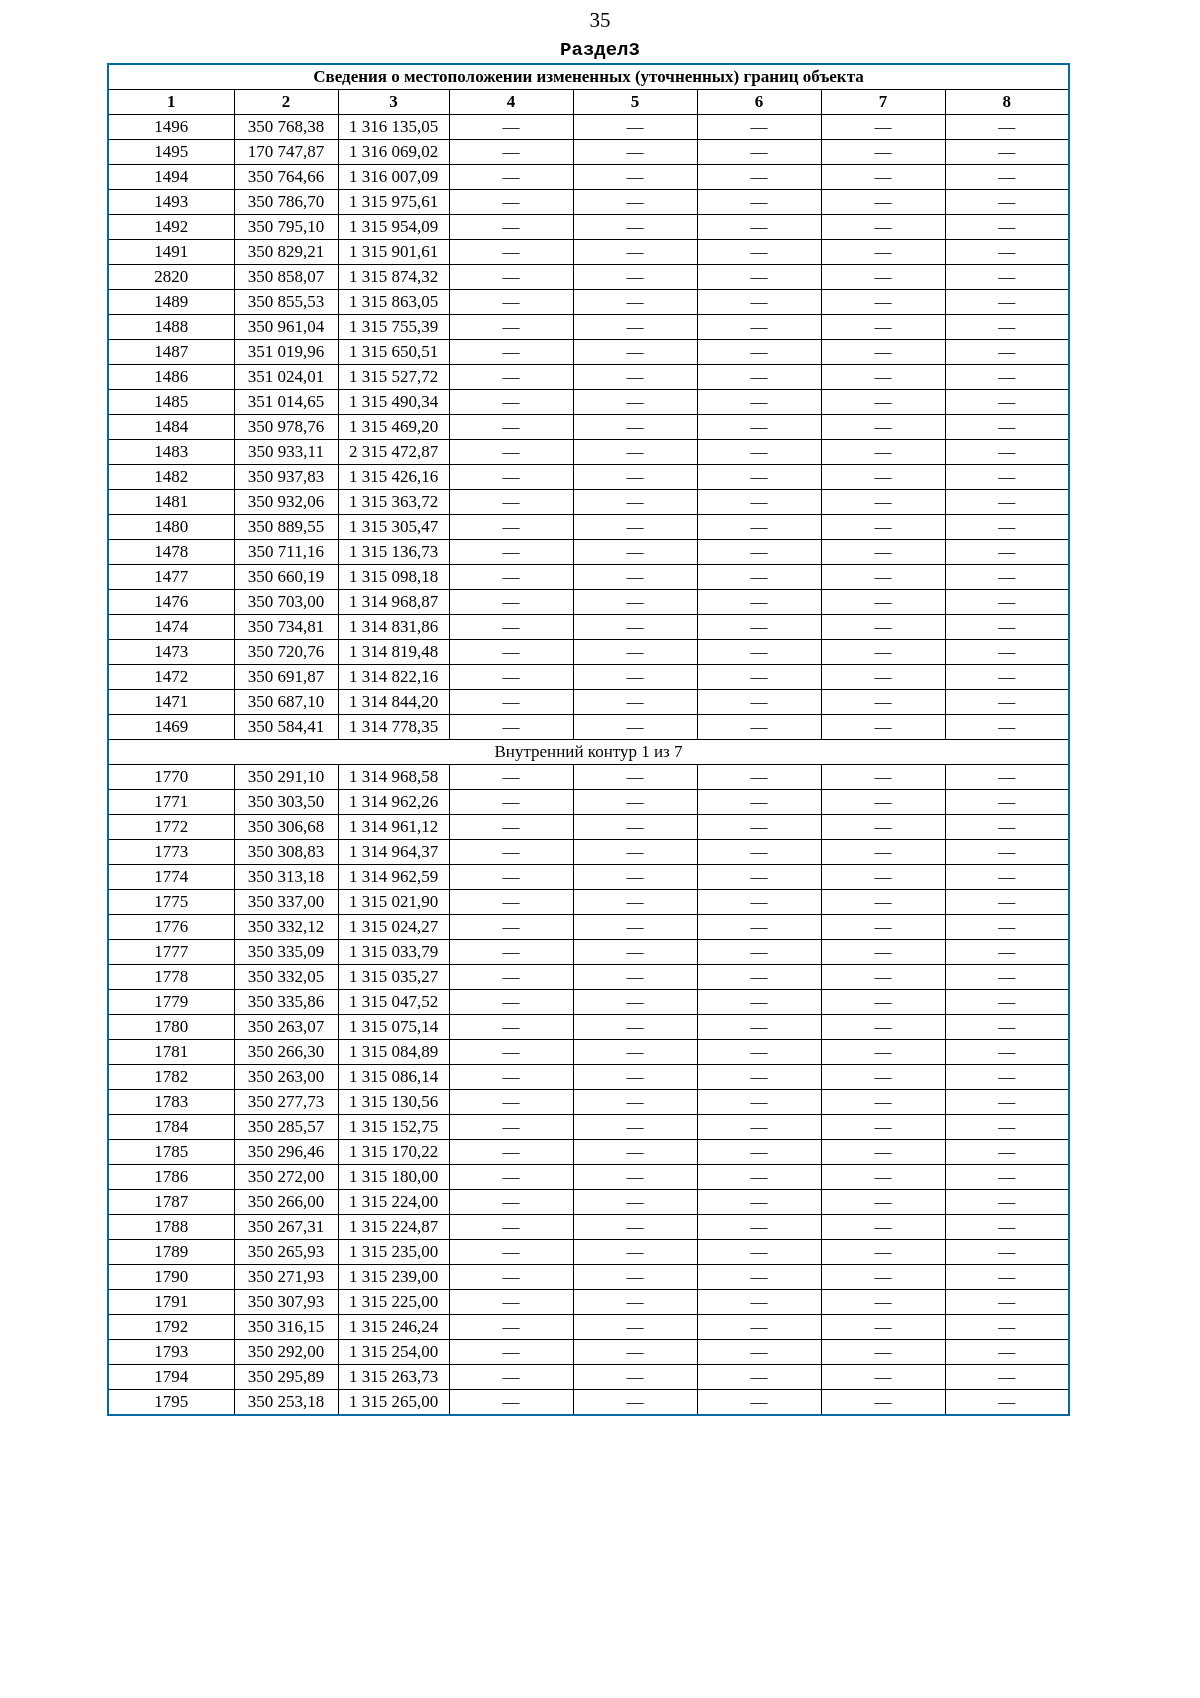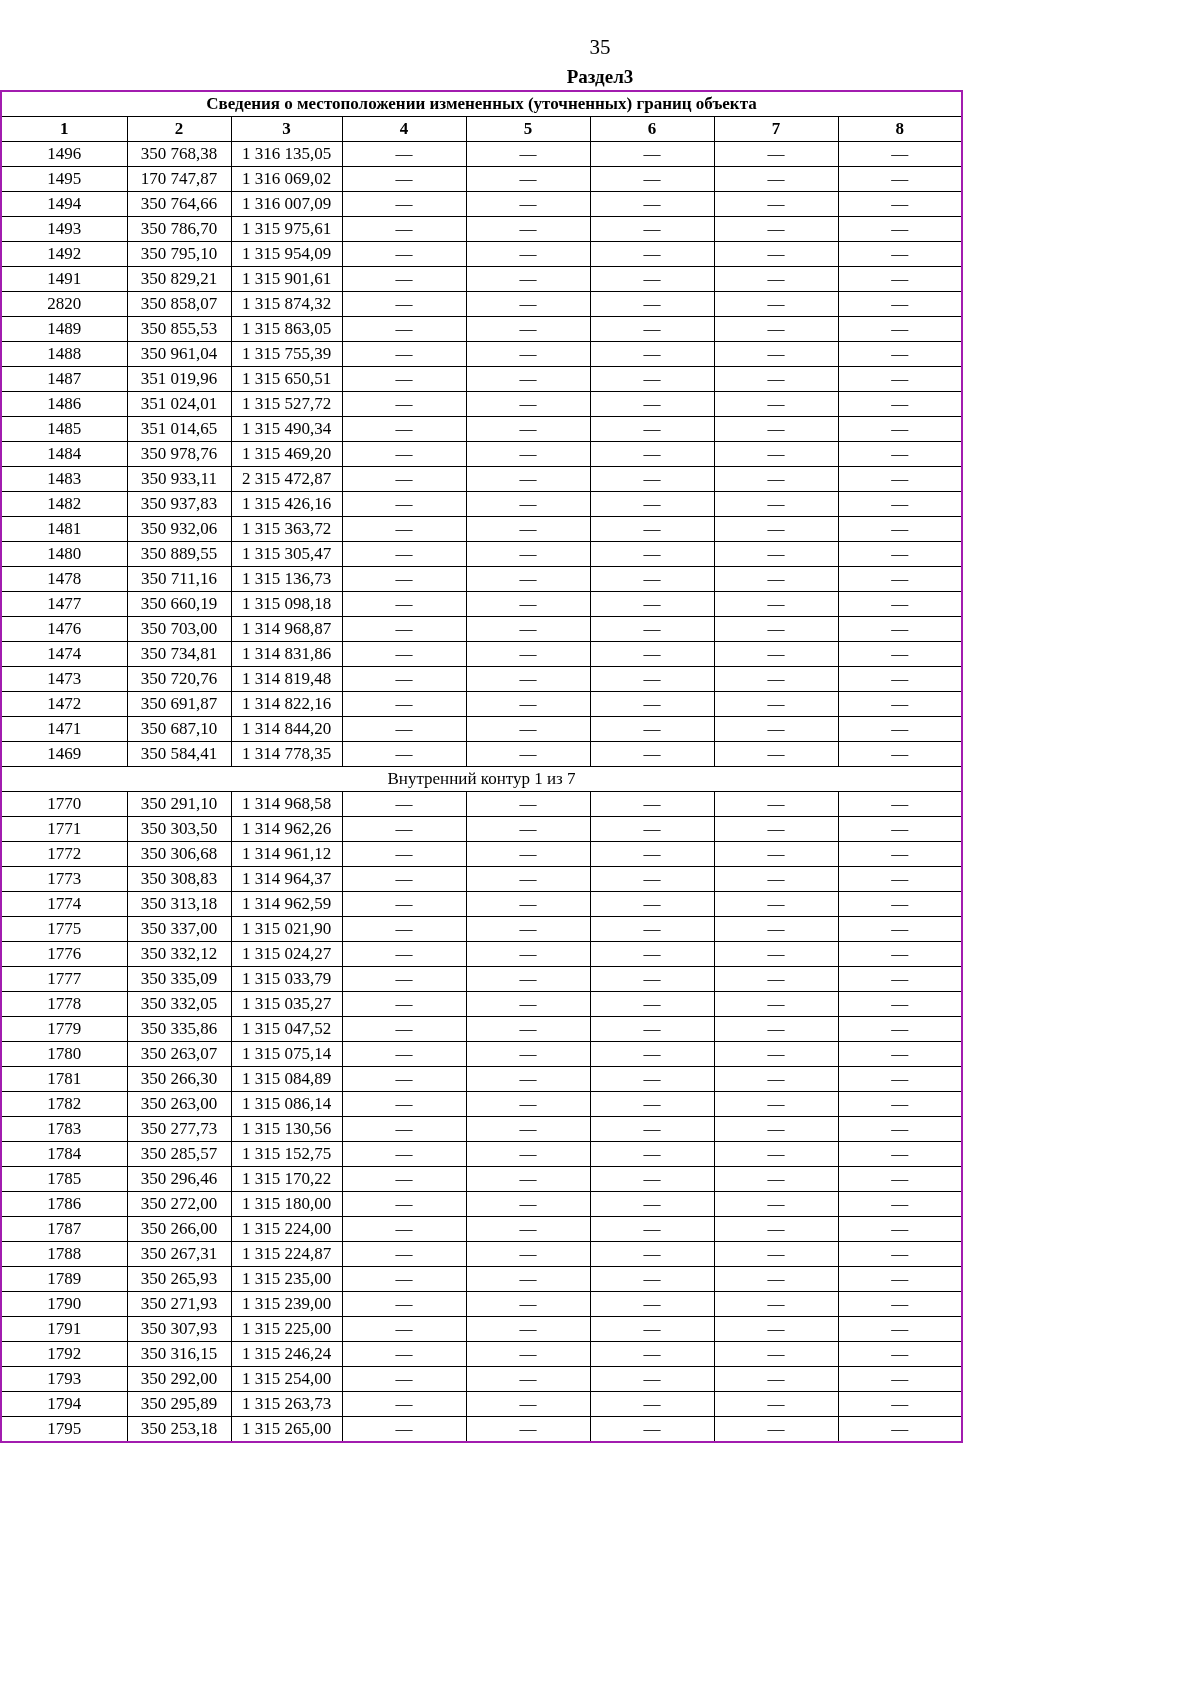--- a/index.html
+++ b/index.html
@@ -6,39 +6,41 @@
   body {
     background: #ffffff;
     width: 1200px;
     min-height: 1698px;
     font-family: "Liberation Serif", "DejaVu Serif", serif;
     color: #000000;
   }
   .page {
     width: 1200px;
     min-height: 1698px;
-    padding-top: 35px;
+    padding-top: 8px;
     position: relative;
   }
   .page-number {
     text-align: center;
     font-size: 21px;
     margin-bottom: 6px;
   }
   .section-title {
     text-align: center;
     font-size: 19px;
     font-weight: bold;
     margin-bottom: 2px;
+    font-family: Liberation Mono, monospace;
   }
   table.coords {
     border-collapse: collapse;
+    margin-left: 107px;
     width: 961px;
     table-layout: fixed;
-    border: 2px solid #a21caf;
+    border: 2px solid #0369a1;
   }
   table.coords td {
     border: 1px solid #000;
     font-size: 17px;
     text-align: center;
     vertical-align: middle;
     padding: 2px 3px;
     height: 25px;
     overflow: hidden;
     white-space: nowrap;

